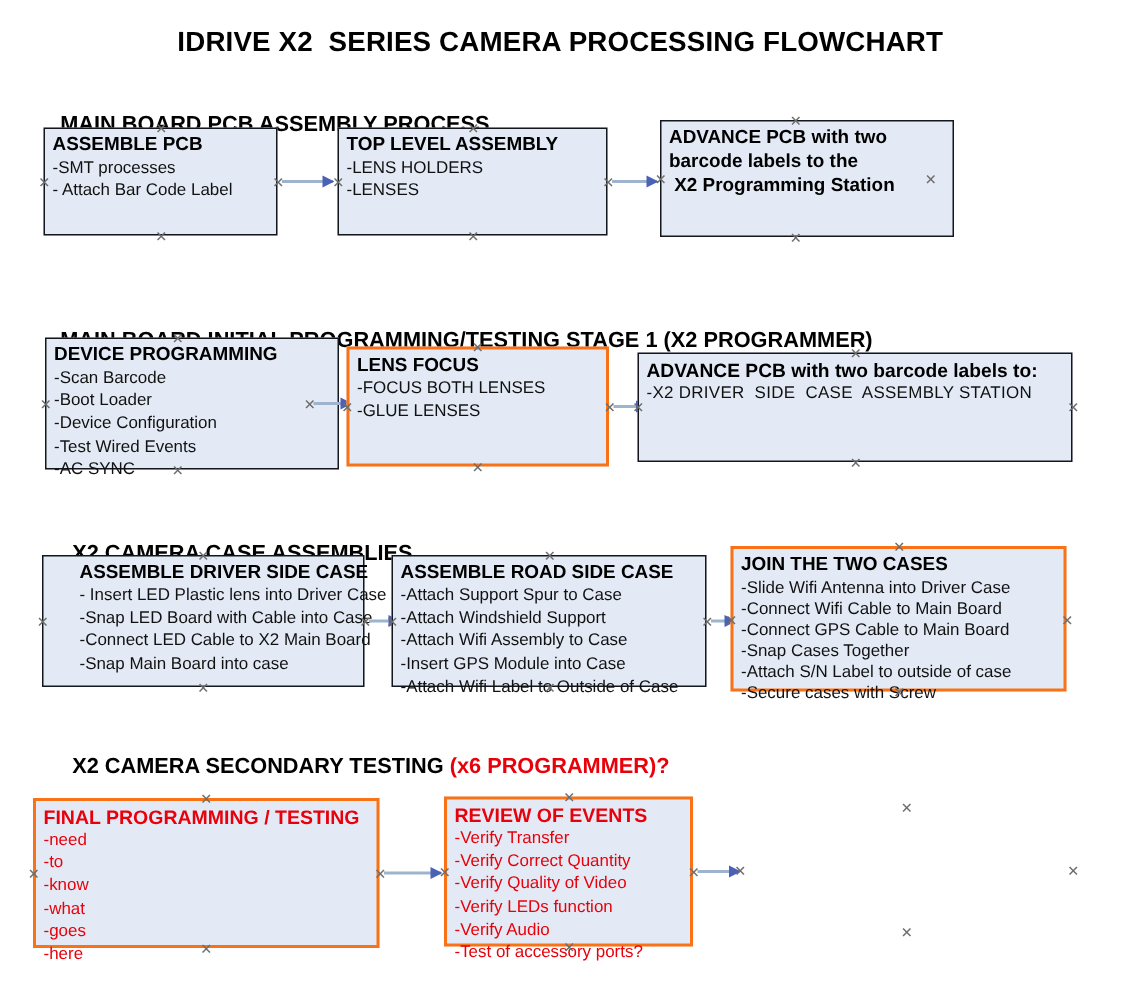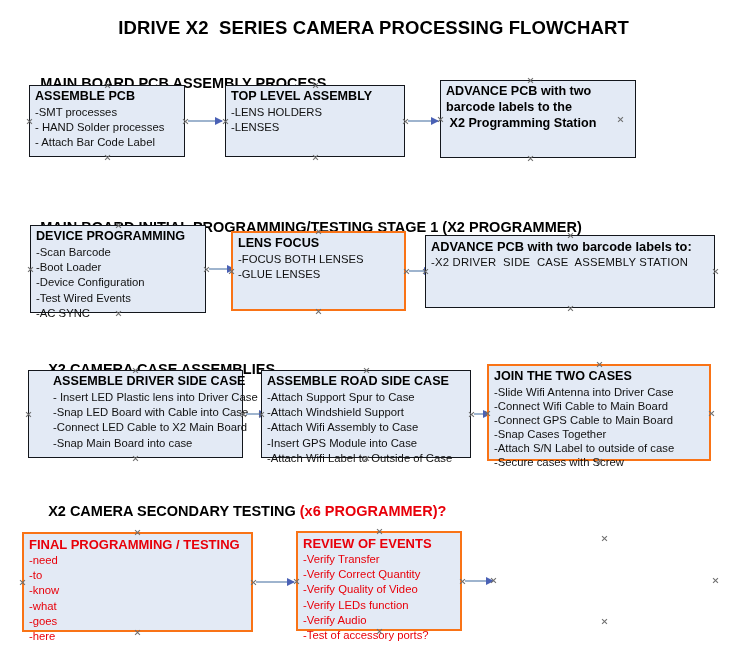--- a/index.html
+++ b/index.html
@@ -125,21 +125,20 @@
 
   <div class="doc-title">IDRIVE X2  SERIES CAMERA PROCESSING FLOWCHART</div>
 
   <div class="section-heading" style="left:24px; top:59px;">
     <span>MAIN BOARD PCB ASSEMBLY PROCESS</span>
   </div>
 
   <div class="box" style="left:29px; top:85px; width:156px; height:72px;">
     <div class="box-title">ASSEMBLE PCB</div>
     <div class="box-line">-SMT processes</div>
-    <div class="box-line">- HAND Solder processes</div>
     <div class="box-line">- Attach Bar Code Label</div>
   </div>
   <div class="handle" style="left:107px; top:85px;"></div>
   <div class="handle" style="left:107px; top:157px;"></div>
   <div class="handle" style="left:29px; top:121px;"></div>
   <div class="handle" style="left:185px; top:121px;"></div>
 
   <div class="conn" style="left:188px; top:120px; width:34px;"></div>
 
   <div class="box" style="left:225px; top:85px; width:180px; height:72px;">
@@ -161,21 +160,21 @@
   </div>
   <div class="handle" style="left:530px; top:80px;"></div>
   <div class="handle" style="left:530px; top:158px;"></div>
   <div class="handle" style="left:440px; top:119px;"></div>
   <div class="handle" style="left:620px; top:119px;"></div>
 
   <div class="section-heading" style="left:24px; top:203px;">
     <span>MAIN BOARD INITIAL PROGRAMMING/TESTING STAGE 1 (X2 PROGRAMMER)</span>
   </div>
 
-  <div class="box" style="left:30px; top:225px; width:176px; height:88px;">
+  <div class="box" style="left:30px; top:225px; width:196px; height:88px;">
     <div class="box-title">DEVICE PROGRAMMING</div>
     <div class="box-line">-Scan Barcode</div>
     <div class="box-line">-Boot Loader</div>
     <div class="box-line">-Device Configuration</div>
     <div class="box-line">-Test Wired Events</div>
     <div class="box-line">-AC SYNC</div>
   </div>
   <div class="handle" style="left:118px; top:225px;"></div>
   <div class="handle" style="left:118px; top:313px;"></div>
   <div class="handle" style="left:30px; top:269px;"></div>

